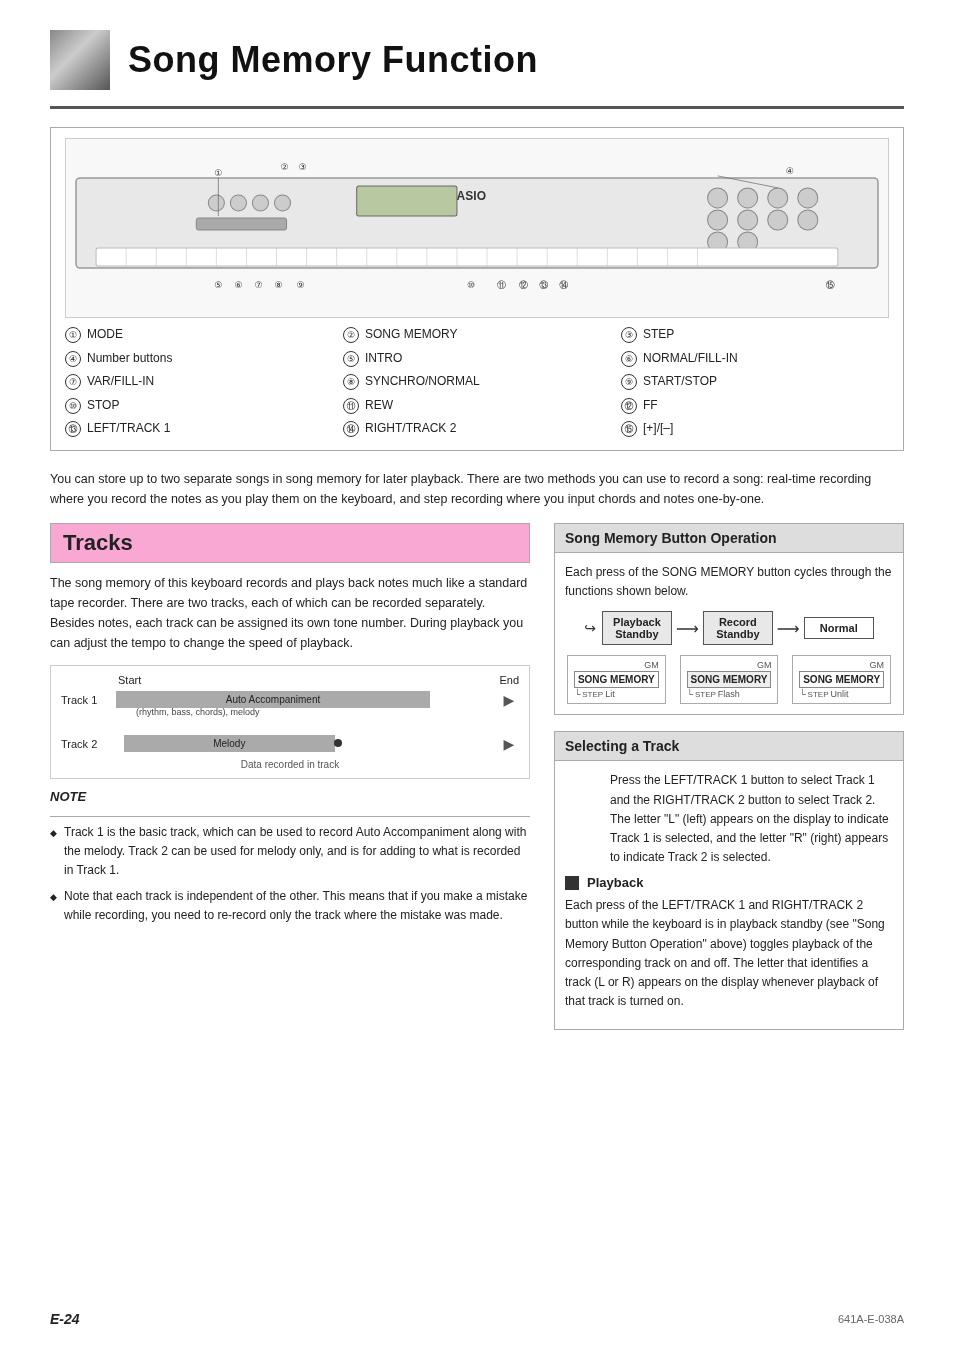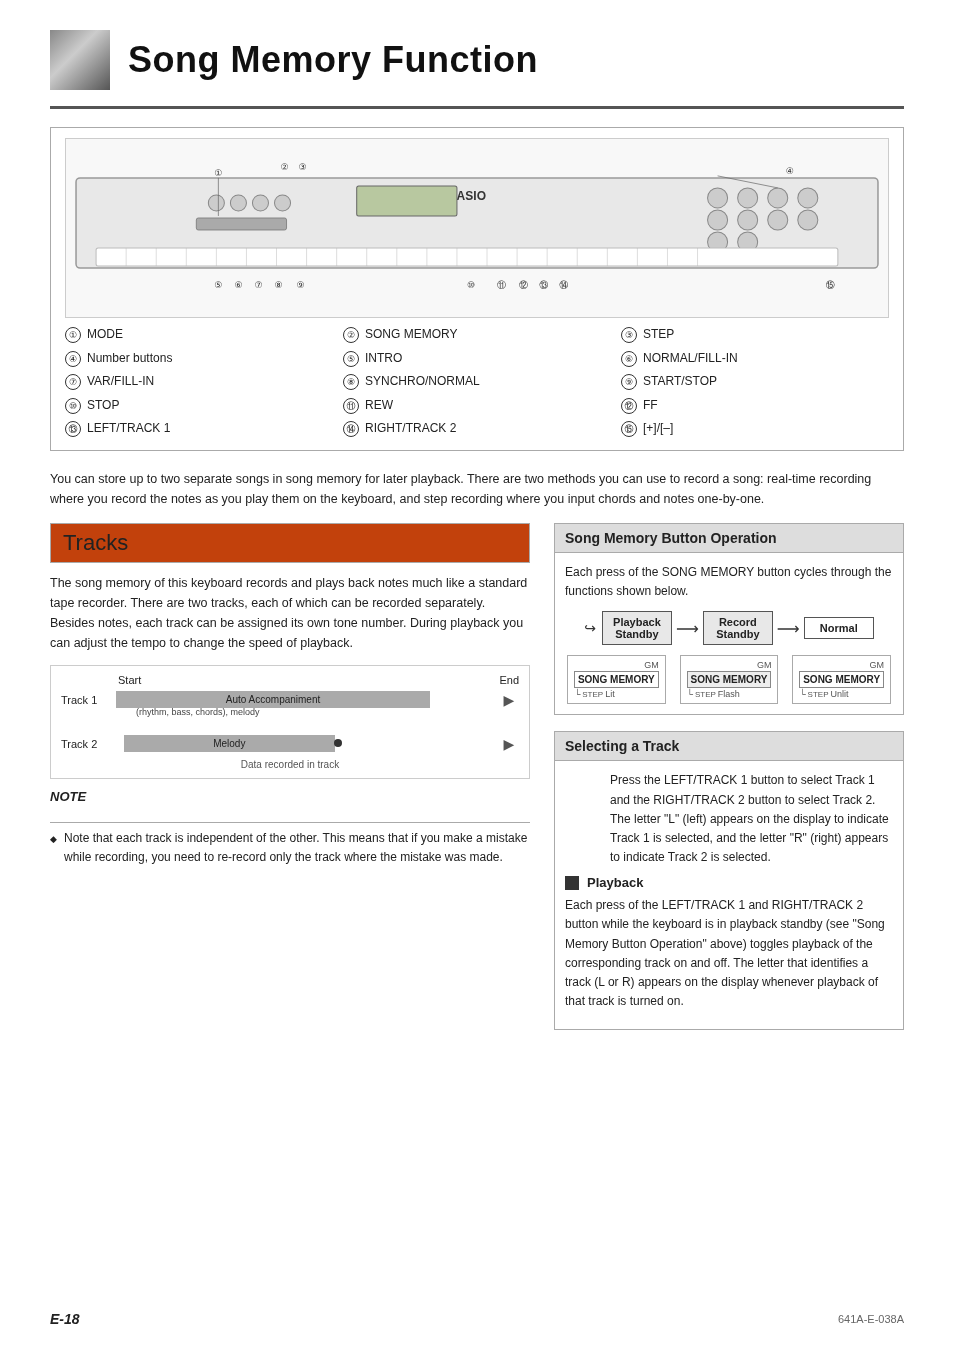--- a/index.html
+++ b/index.html
@@ -77,25 +77,25 @@
       flex-shrink: 0;
     }
     
     .intro-text {
       font-size: 12.5px;
       line-height: 1.6;
       margin-bottom: 14px;
     }
     
     .tracks-header {
-      background: #c2410c;
+      background: #f9a8d4;
       border: 1.5px solid #aaa;
       padding: 6px 12px;
       font-size: 22px;
-      font-weight: normal;
+      font-weight: bold;
       margin-bottom: 10px;
       display: inline-block;
       width: 100%;
     }
     .tracks-text {
       font-size: 12.5px;
       line-height: 1.6;
       margin-bottom: 12px;
     }
     
@@ -157,21 +157,21 @@
       color: #555;
     }
     
     .note-section {
       margin-top: 10px;
     }
     .note-title {
       font-size: 13px;
       font-weight: bold;
       border-bottom: 1.5px solid #aaa;
-      padding-bottom: 18px;
+      padding-bottom: 12px;
       margin-bottom: 6px;
       font-style: italic;
     }
     .note-list {
       list-style: none;
       padding: 0;
     }
     .note-list li {
       font-size: 12px;
       line-height: 1.6;
@@ -504,20 +504,21 @@
           </div>
           <div class="track-arrow">▶</div>
         </div>
         <div class="track-diagram-footer">Data recorded in track</div>
       </div>
 
       
       <div class="note-section">
         <div class="note-title">NOTE</div>
         <ul class="note-list">
+          <li>Track 1 is the basic track, which can be used to record Auto Accompaniment along with the melody. Track 2 can be used for melody only, and is for adding to what is recorded in Track 1.</li>
           <li>Note that each track is independent of the other. This means that if you make a mistake while recording, you need to re-record only the track where the mistake was made.</li>
         </ul>
       </div>
 
     </div>
 
     <div class="col-right">
 
       <div class="section-box">
         <div class="section-box-title">Song Memory Button Operation</div>
@@ -582,17 +583,17 @@
             <div class="playback-title">Playback</div>
           </div>
           <p class="playback-text">Each press of the LEFT/TRACK 1 and RIGHT/TRACK 2 button while the keyboard is in playback standby (see "Song Memory Button Operation" above) toggles playback of the corresponding track on and off. The letter that identifies a track (L or R) appears on the display whenever playback of that track is turned on.</p>
         </div>
       </div>
 
     </div>
   </div>
 
   <div class="page-footer">
-    <div class="footer-page">E-18</div>
+    <div class="footer-page">E-24</div>
     <div class="footer-code">641A-E-038A</div>
   </div>
 
 </div>
 
 </body></html>

